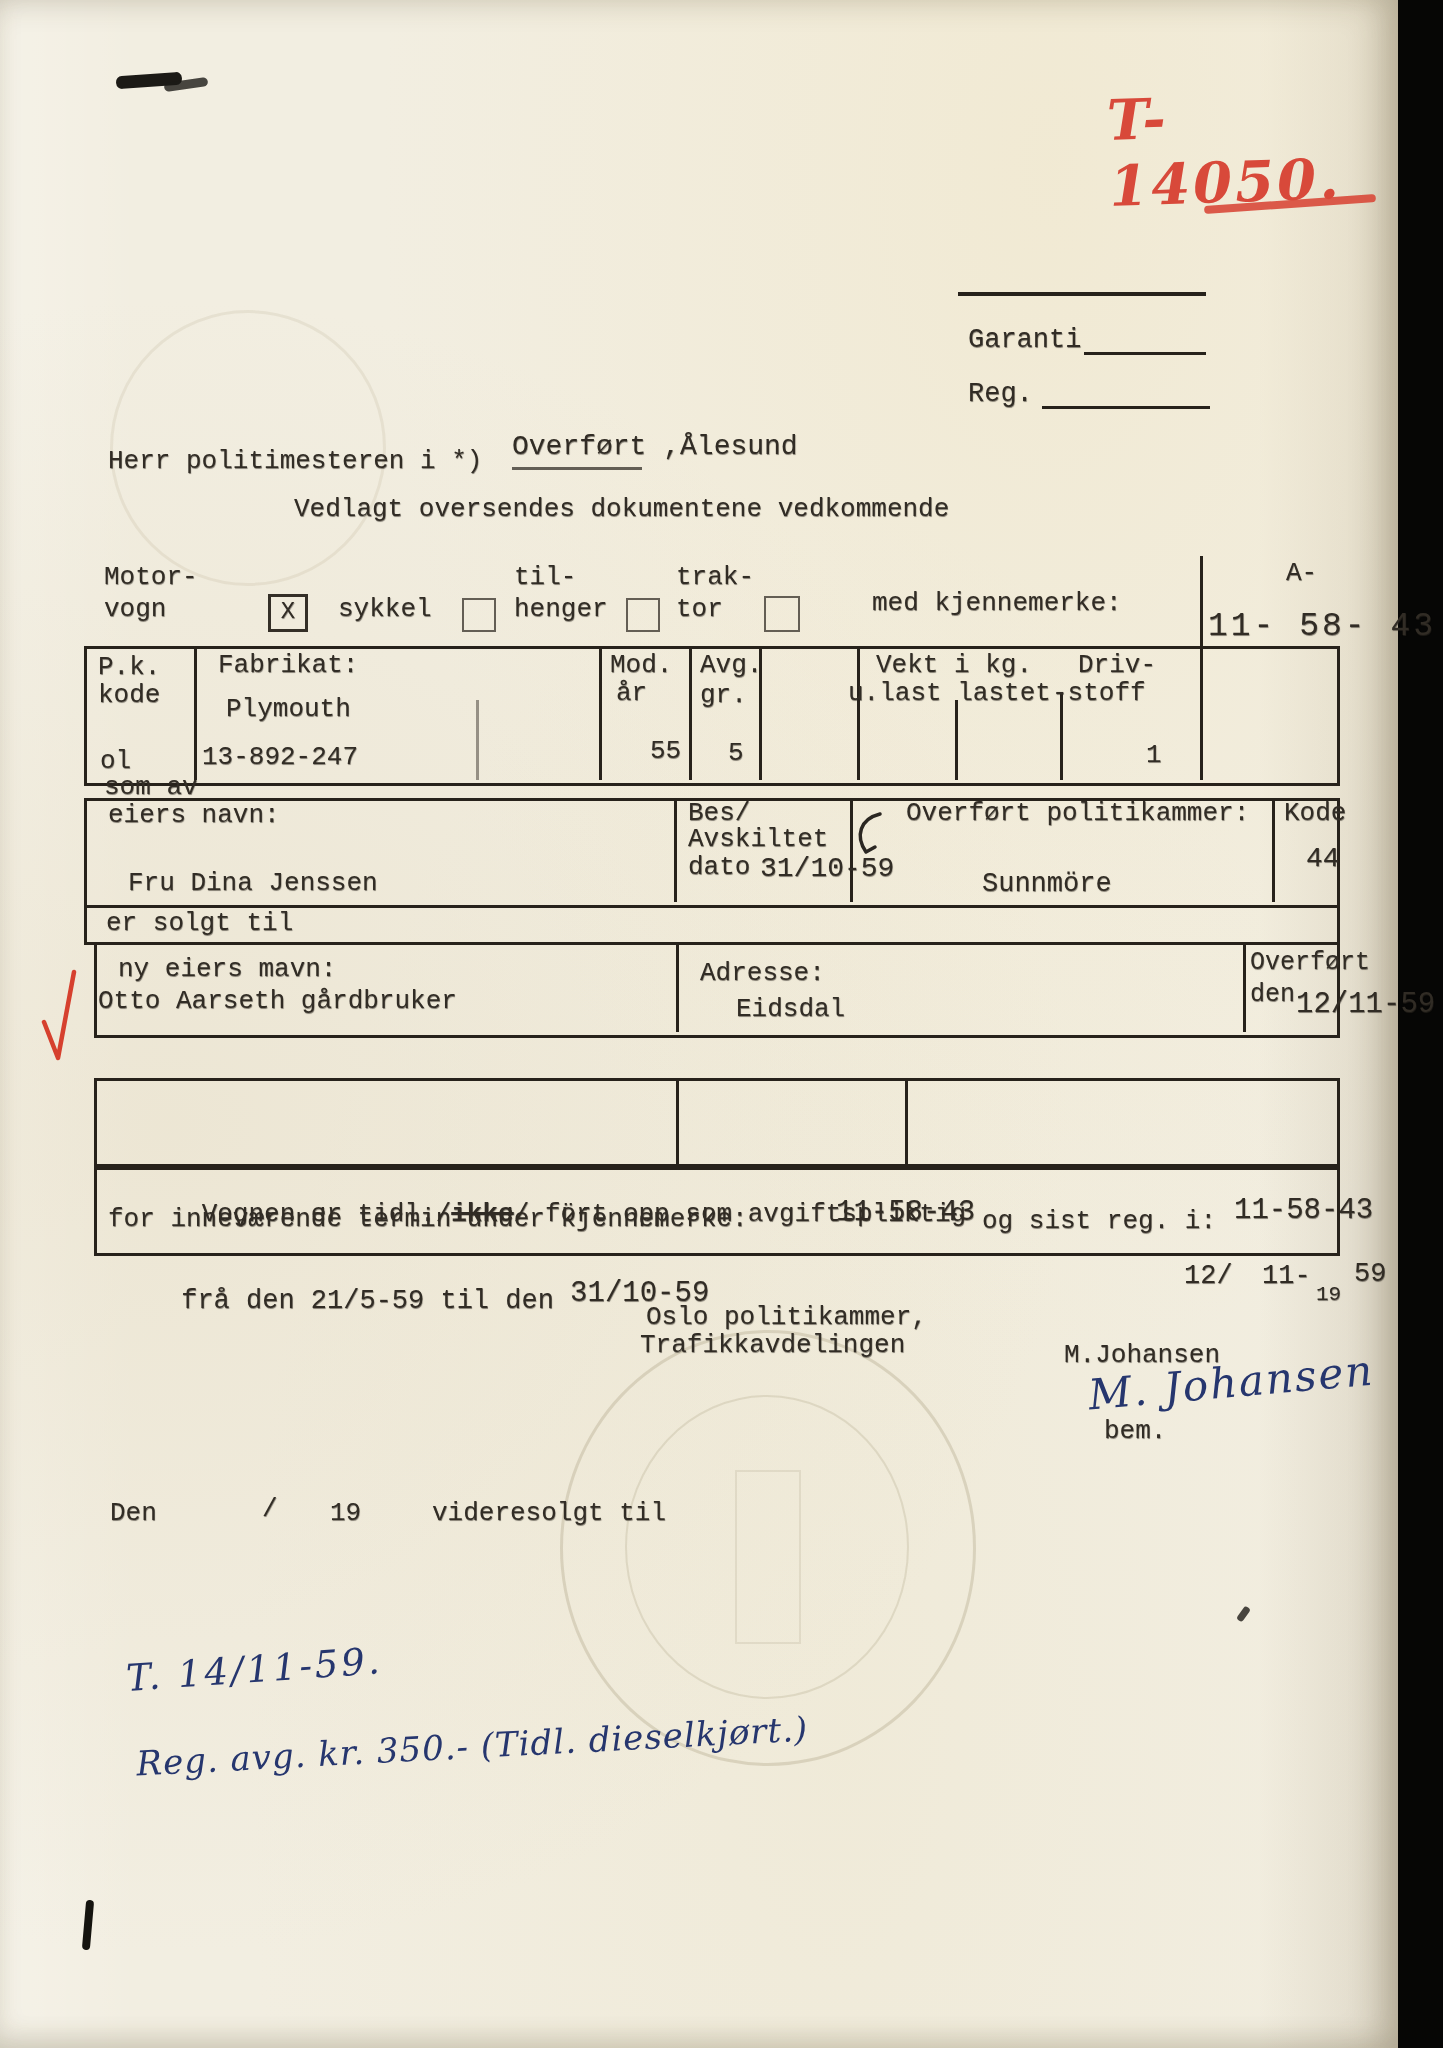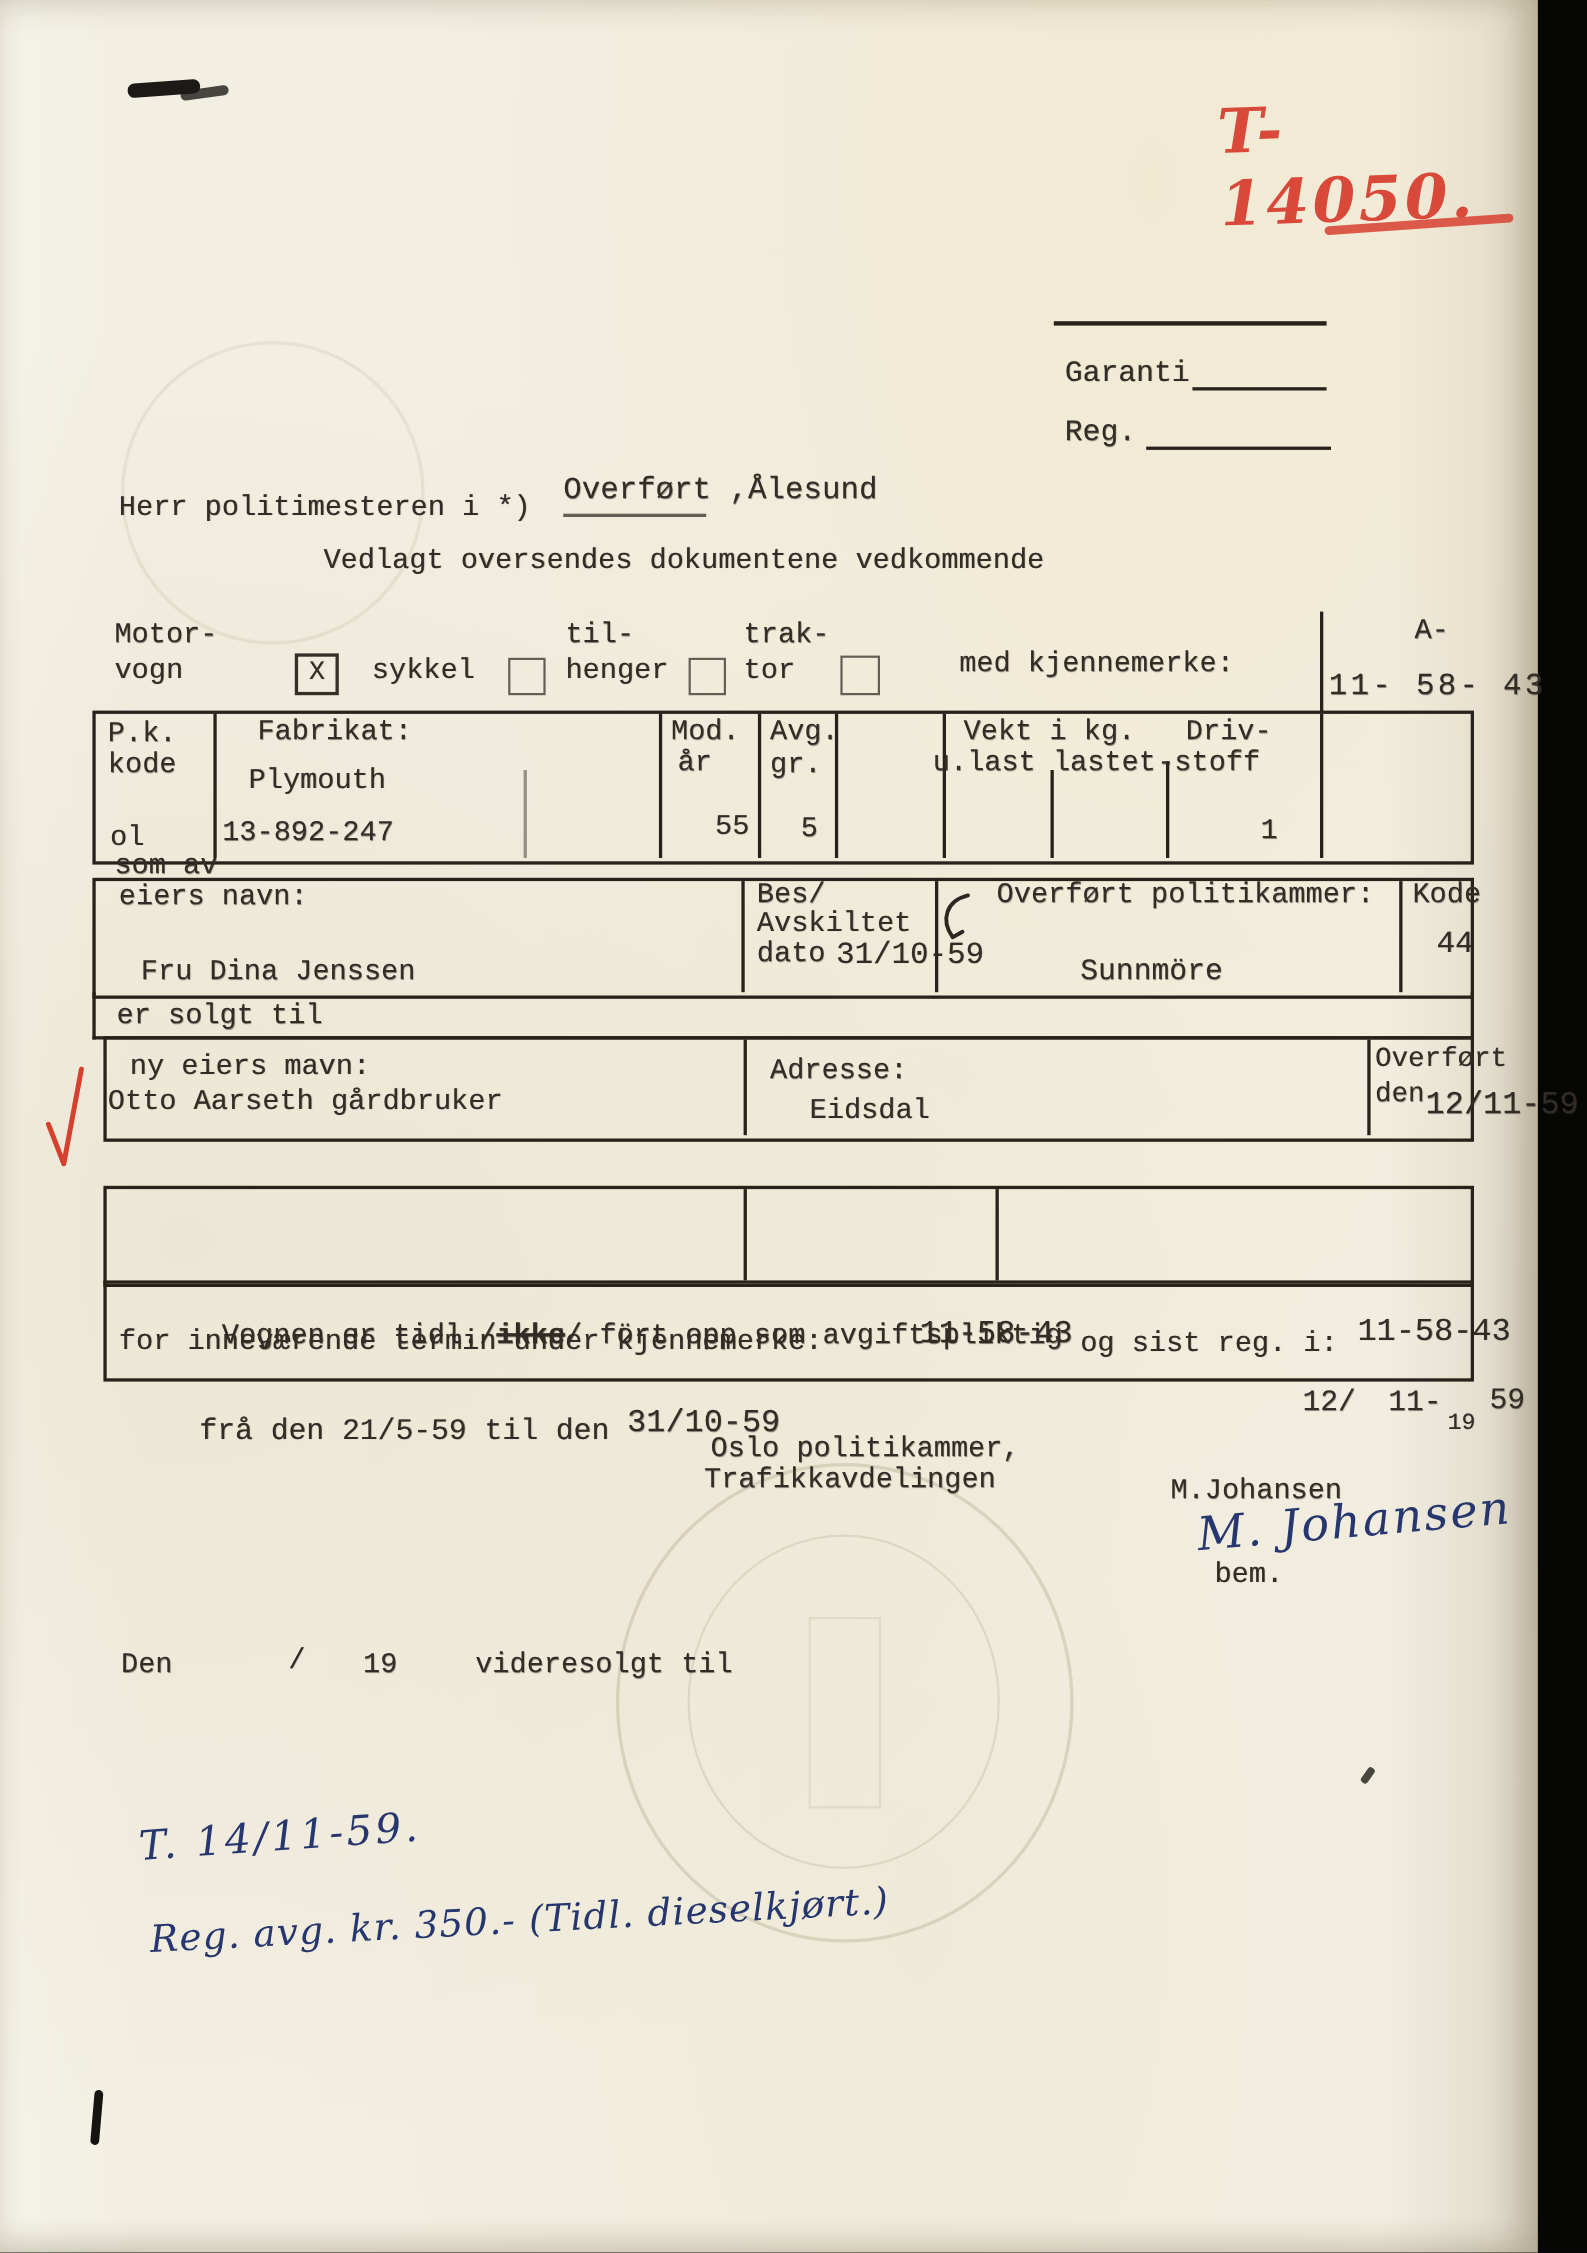--- a/index.html
+++ b/index.html
@@ -9,21 +9,21 @@
          background-color:#f2eee1;
          background-image:
            radial-gradient(ellipse at 75% 8%, rgba(240,230,200,.55), transparent 45%),
            radial-gradient(ellipse at 12% 55%, rgba(228,218,192,.40), transparent 52%),
            radial-gradient(ellipse at 60% 85%, rgba(235,227,200,.35), transparent 50%),
            linear-gradient(90deg, rgba(255,255,255,.22), rgba(0,0,0,0) 10%, rgba(0,0,0,0) 90%, rgba(110,90,55,.16));
          box-shadow: inset -18px 0 32px rgba(70,55,25,.22), inset 0 -10px 24px rgba(90,75,40,.10);}
   .tw{position:absolute;color:#312c25;font-size:26px;line-height:1.05;white-space:pre;
       text-shadow:.5px .5px .7px rgba(49,44,37,.55);}
   .s21{font-size:21px}.s25{font-size:25px}.s27{font-size:27px}.s28{font-size:28px}
-  .s29{font-size:29px}.s30{font-size:28px;letter-spacing:3px}
+  .s29{font-size:29px}.s30{font-size:33px;letter-spacing:3px}
   .hline{position:absolute;background:#27221b;height:3px;}
   .vline{position:absolute;background:#27221b;width:3px;}
   .rect{position:absolute;border:3px solid #27221b;}
   .rect3{position:absolute;border:3px solid #27221b;border-top:none;}
   .cbox{position:absolute;border:3px solid #342f27;color:#312c25;text-align:center;
         font-size:24px;line-height:30px;text-shadow:.5px .5px .7px rgba(49,44,37,.5);}
   .cbox.empty{border-width:2px;border-color:rgba(52,47,39,.75);}
   .struck{text-decoration:line-through;text-decoration-thickness:3px;font-weight:bold;}
   .hand-red{position:absolute;color:#d8493a;font-family:"DejaVu Serif",serif;font-style:italic;
             font-weight:bold;letter-spacing:3px;}
@@ -84,21 +84,21 @@
     <div class="vline" style="left:689px;top:649px;height:131px;"></div>
     <div class="vline" style="left:759px;top:649px;height:131px;"></div>
     <div class="vline" style="left:857px;top:649px;height:131px;"></div>
     <div class="vline" style="left:955px;top:700px;height:80px;"></div>
     <div class="vline" style="left:1060px;top:692px;height:88px;"></div>
     <div class="vline" style="left:1200px;top:649px;height:131px;"></div>
 
     <span class="tw" style="left:98px;top:654px;">P.k.</span>
     <span class="tw" style="left:98px;top:682px;">kode</span>
     <span class="tw" style="left:100px;top:748px;">ol</span>
-    <span class="tw" style="left:218px;top:652px;margin-left:16px;">Fabrikat:</span>
+    <span class="tw" style="left:218px;top:652px;">Fabrikat:</span>
     <span class="tw" style="left:226px;top:696px;">Plymouth</span>
     <span class="tw" style="left:202px;top:744px;">13-892-247</span>
     <span class="tw" style="left:610px;top:652px;">Mod.</span>
     <span class="tw" style="left:616px;top:680px;">år</span>
     <span class="tw" style="left:650px;top:738px;">55</span>
     <span class="tw" style="left:700px;top:652px;">Avg.</span>
     <span class="tw" style="left:700px;top:682px;">gr.</span>
     <span class="tw" style="left:728px;top:740px;">5</span>
     <span class="tw" style="left:876px;top:652px;">Vekt i kg.</span>
     <span class="tw" style="left:848px;top:680px;">u.last lastet</span>

